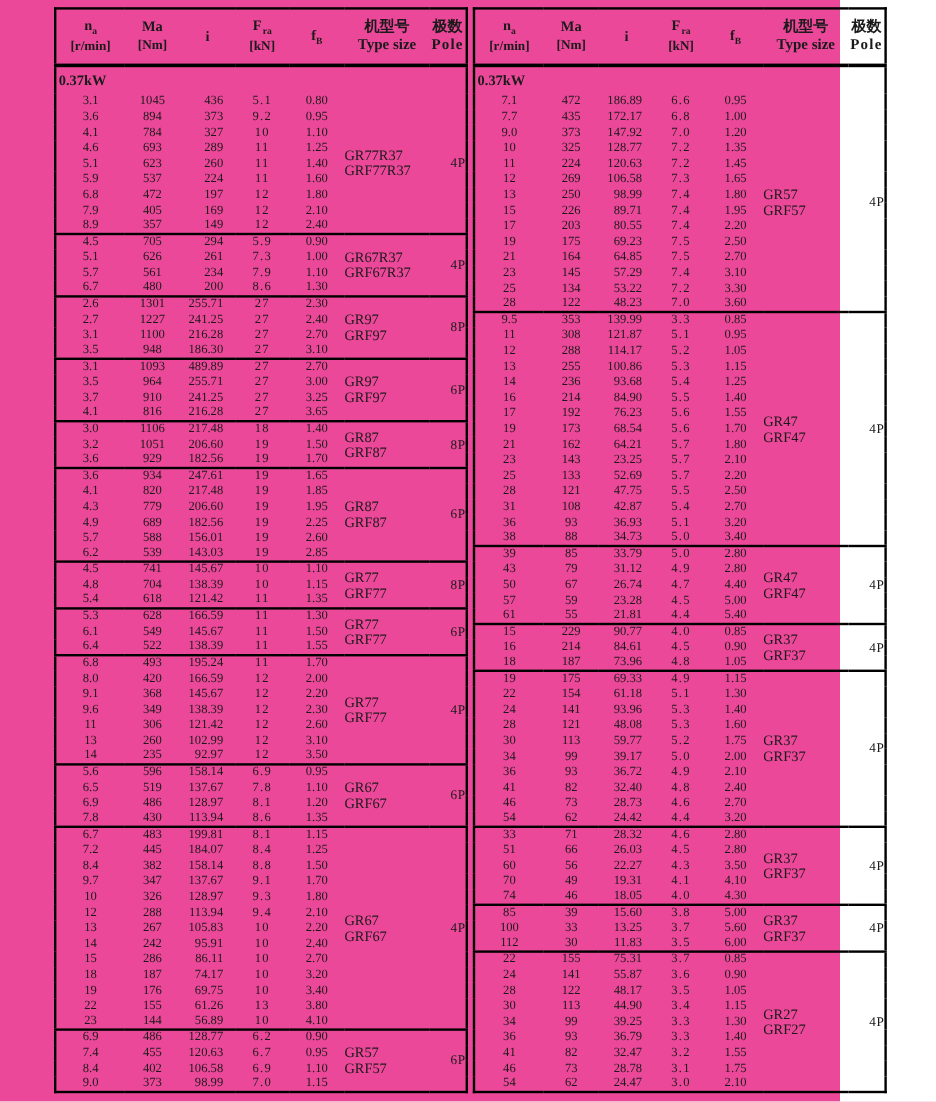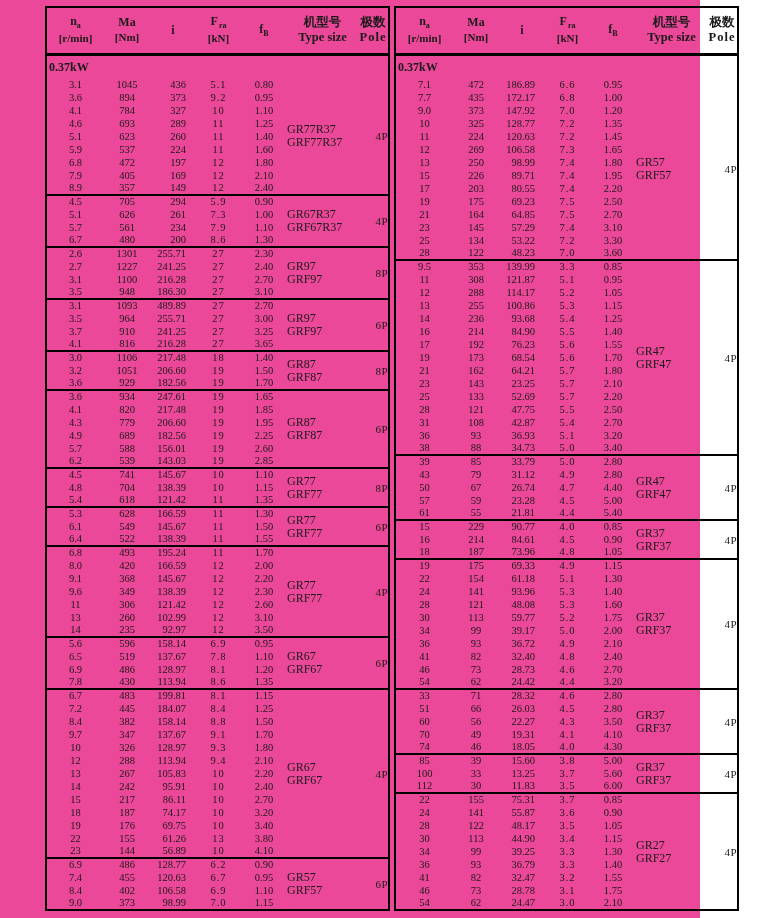--- a/index.html
+++ b/index.html
@@ -481,21 +481,21 @@
           </tr>
           <tr>
             <td class="c0">14</td>
             <td class="c1">242</td>
             <td class="c2">95.91</td>
             <td class="c3">10</td>
             <td class="c4">2.40</td>
           </tr>
           <tr>
             <td class="c0">15</td>
-            <td class="c1">217</td>
+            <td class="c1">286</td>
             <td class="c2">86.11</td>
             <td class="c3">10</td>
             <td class="c4">2.70</td>
           </tr>
           <tr>
             <td class="c0">18</td>
             <td class="c1">187</td>
             <td class="c2">74.17</td>
             <td class="c3">10</td>
             <td class="c4">3.20</td>

